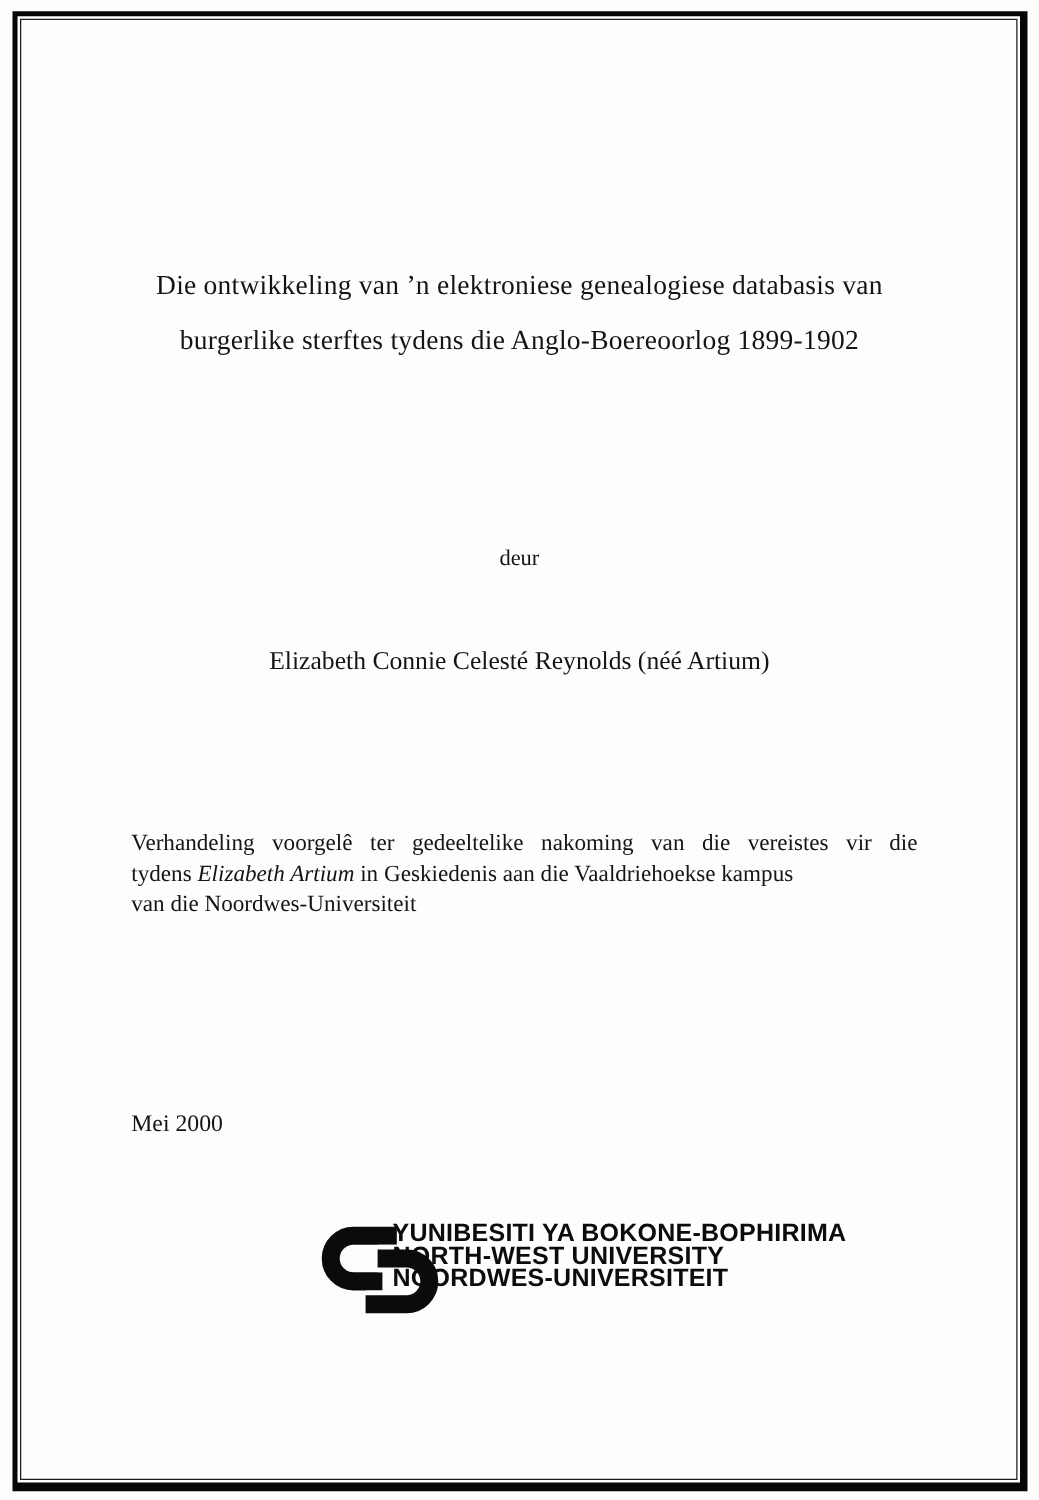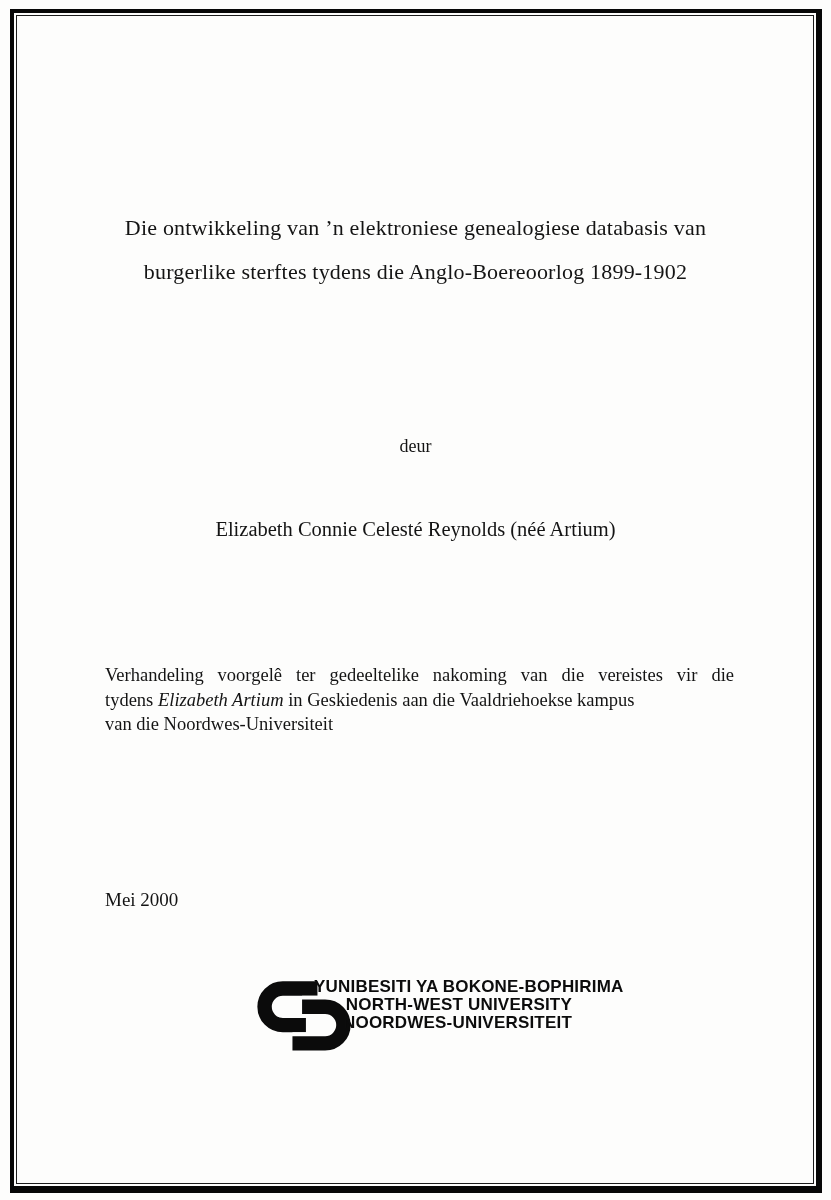--- a/index.html
+++ b/index.html
@@ -89,21 +89,21 @@
     height: 84px;
   }
   .logo-text {
     position: absolute;
     left: 60px;
     width: 258px;
     top: 7px;
     text-align: right;
     font-family: "Liberation Sans", "DejaVu Sans", sans-serif;
     font-weight: 700;
-    font-size: 17px;
+    font-size: 20px;
     line-height: 18px;
     letter-spacing: 0.2px;
     color: #0c0c0c;
     white-space: nowrap;
   }
 </style>
 </head>
 <body>
 
 <div class="page">

